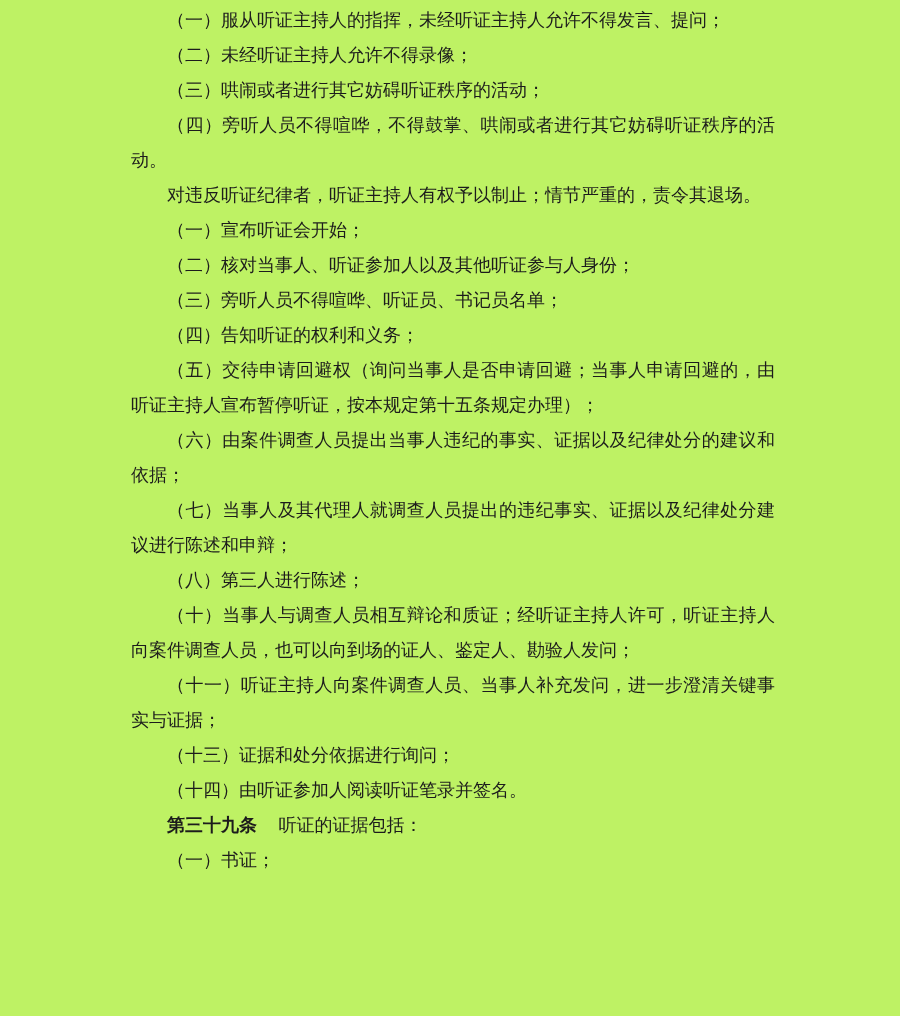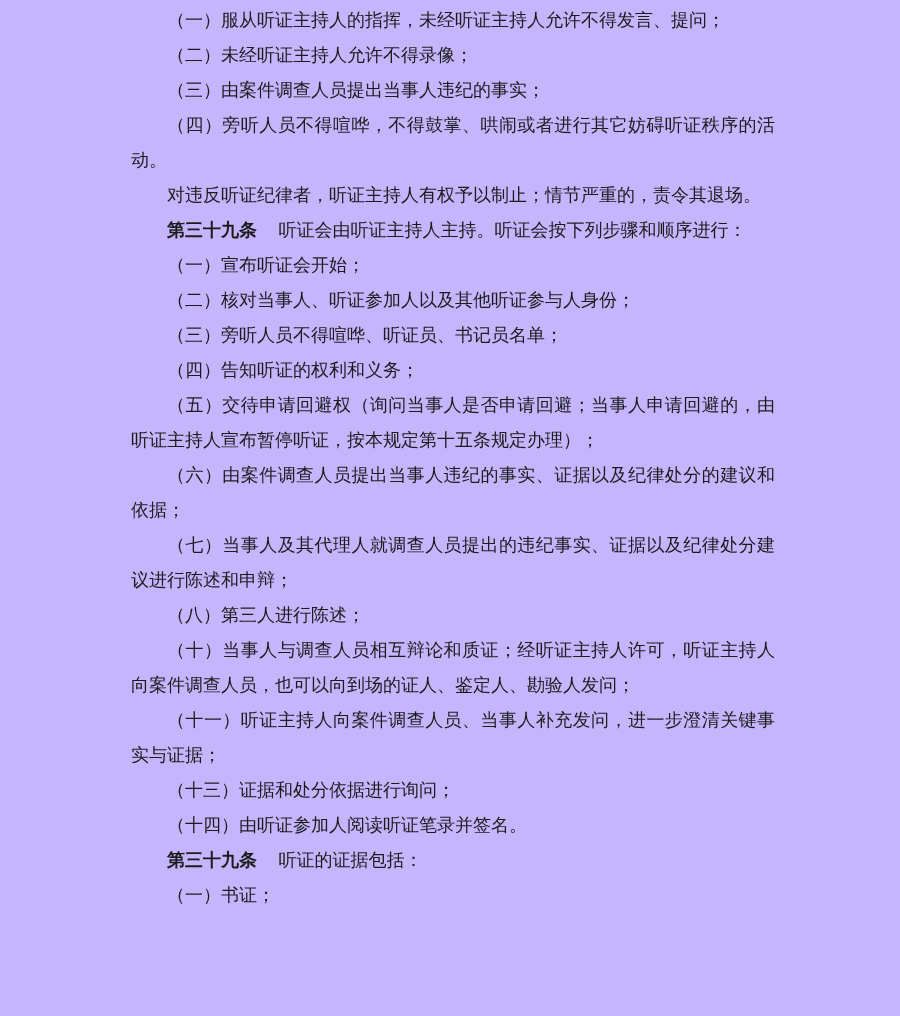--- a/index.html
+++ b/index.html
@@ -10,21 +10,21 @@
   body {
     width: 900px;
     height: 1016px;
     overflow: hidden;
   }
   .page {
     box-sizing: border-box;
     width: 900px;
     height: 1016px;
     padding: 3px 125px 0 131px;
-    background: #c4b5fd;
+    background: #bef264;
     font-family: "Liberation Serif", "DejaVu Serif", serif;
     font-size: 18px;
     line-height: 35px;
     color: #1c1c1c;
   }
   .page p {
     margin: 0;
     padding: 0;
     text-indent: 2em;
     text-align: justify;
@@ -34,24 +34,23 @@
     font-weight: bold;
     margin-right: 1.2em;
   }
 </style>
 </head>
 <body>
 
 <div class="page">
   <p><span>（一）服从听证主持人的指挥，未经听证主持人允许不得发言、提问；</span></p>
   <p><span>（二）未经听证主持人允许不得录像；</span></p>
-  <p><span>（三）由案件调查人员提出当事人违纪的事实；</span></p>
+  <p><span>（三）哄闹或者进行其它妨碍听证秩序的活动；</span></p>
   <p><span>（四）旁听人员不得喧哗，不得鼓掌、哄闹或者进行其它妨碍听证秩序的活动。</span></p>
   <p><span>对违反听证纪律者，听证主持人有权予以制止；情节严重的，责令其退场。</span></p>
-  <p><span class="lead">第三十九条</span><span>听证会由听证主持人主持。听证会按下列步骤和顺序进行：</span></p>
   <p><span>（一）宣布听证会开始；</span></p>
   <p><span>（二）核对当事人、听证参加人以及其他听证参与人身份；</span></p>
   <p><span>（三）旁听人员不得喧哗、听证员、书记员名单；</span></p>
   <p><span>（四）告知听证的权利和义务；</span></p>
   <p><span>（五）交待申请回避权（询问当事人是否申请回避；当事人申请回避的，由听证主持人宣布暂停听证，按本规定第十五条规定办理）；</span></p>
   <p><span>（六）由案件调查人员提出当事人违纪的事实、证据以及纪律处分的建议和依据；</span></p>
   <p><span>（七）当事人及其代理人就调查人员提出的违纪事实、证据以及纪律处分建议进行陈述和申辩；</span></p>
   <p><span>（八）第三人进行陈述；</span></p>
   <p><span>（十）当事人与调查人员相互辩论和质证；经听证主持人许可，听证主持人向案件调查人员，也可以向到场的证人、鉴定人、勘验人发问；</span></p>
   <p><span>（十一）听证主持人向案件调查人员、当事人补充发问，进一步澄清关键事实与证据；</span></p>

